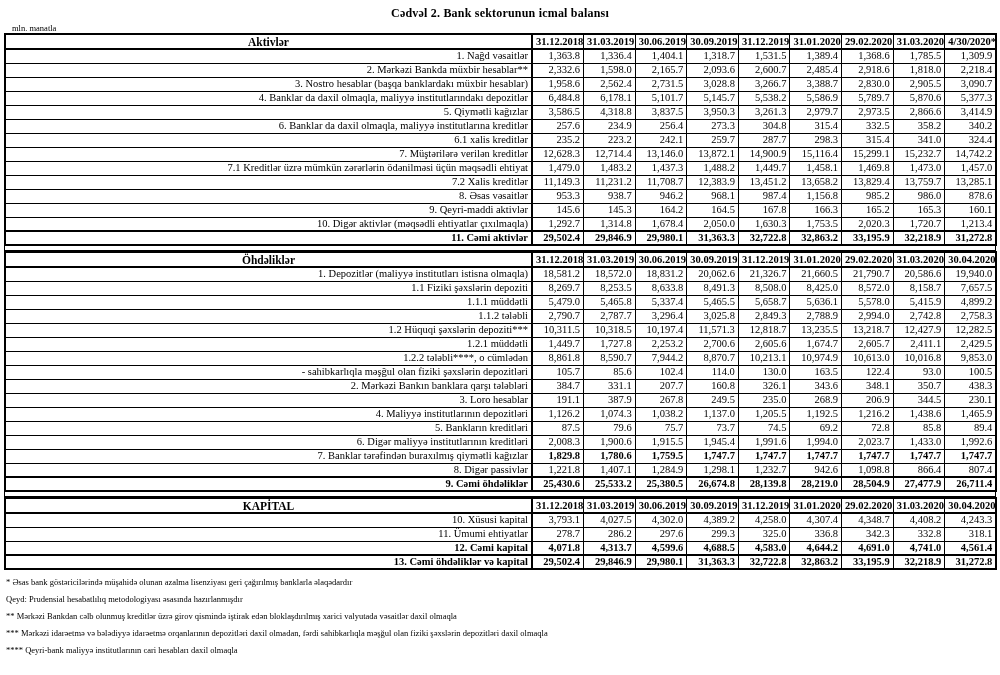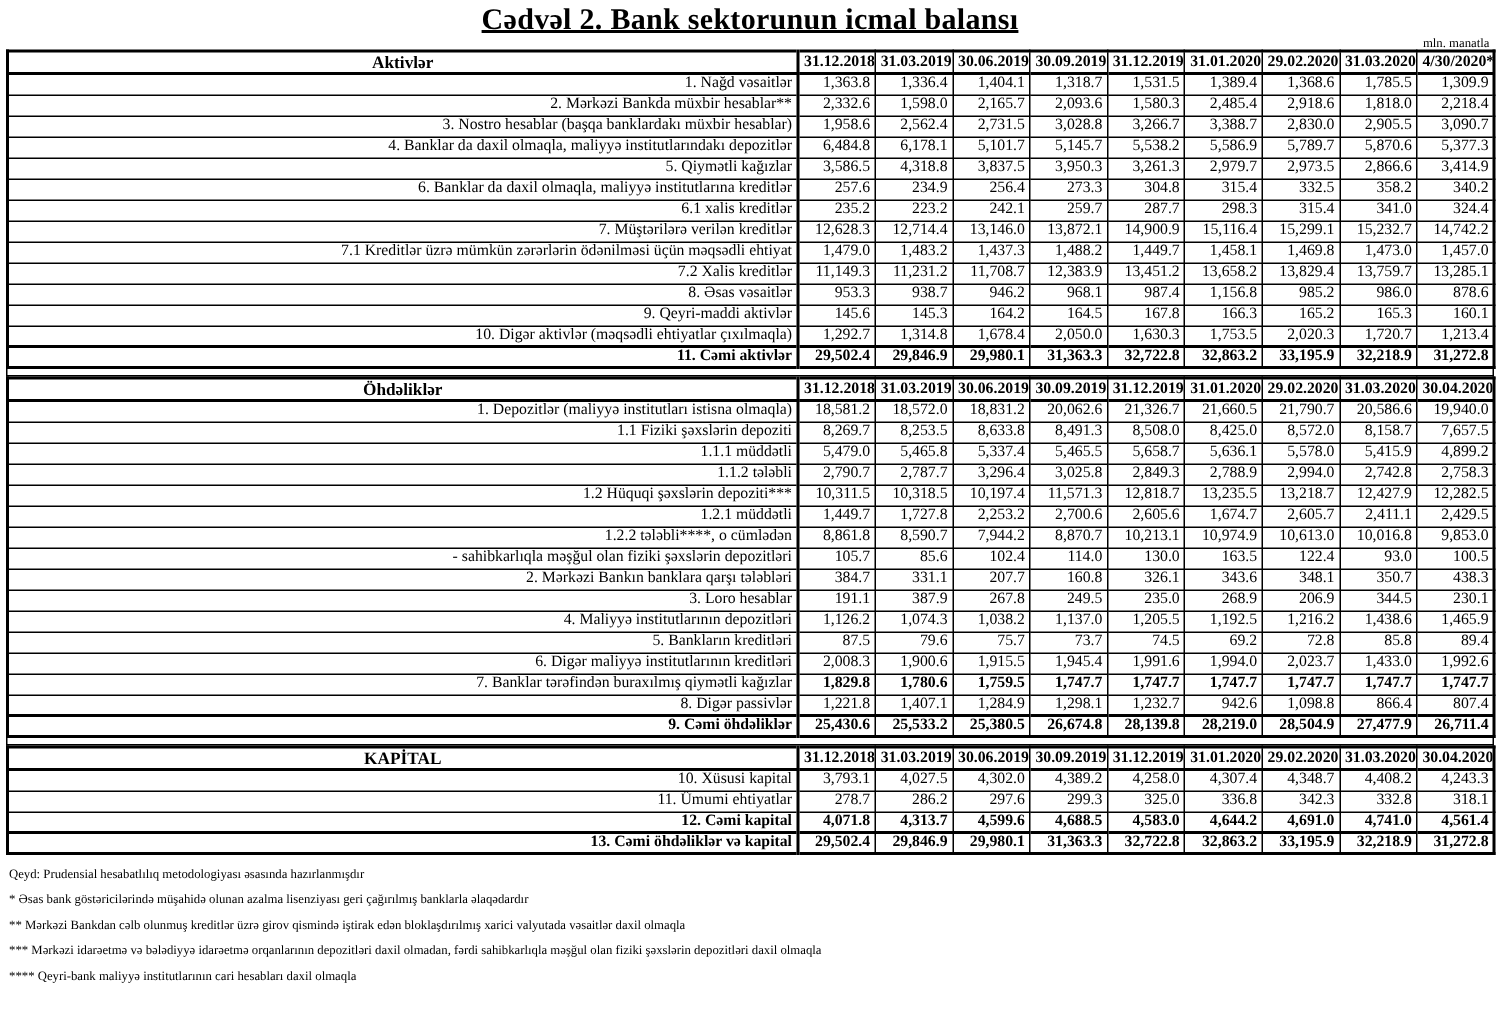--- a/index.html
+++ b/index.html
@@ -3,26 +3,26 @@
 <meta charset="utf-8">
 <style>
   * { box-sizing: border-box; }
   html, body { margin: 0; padding: 0; }
   body {
     width: 1000px; height: 675px; overflow: hidden;
     background: #ffffff; color: #000;
     font-family: "Liberation Serif", serif;
   }
   .title {
-    text-align: center; font-weight: bold; font-size: 20px;
-    line-height: 18px; padding-top: 4px; letter-spacing: 0.2px; text-decoration: underline;
+    text-align: center; font-weight: bold; font-size: 12px;
+    line-height: 18px; padding-top: 4px; letter-spacing: 0.2px;
   }
   .unit {
-    text-align: right; font-size: 8.5px; line-height: 10px;
-    padding-right: 7px; margin-top: 1px;
+    text-align: left; font-size: 8.5px; line-height: 10px;
+    padding-right: 7px; margin-top: 1px; padding-left: 12px;
   }
   table {
     border-collapse: collapse; table-layout: fixed;
     width: 992px; margin: 0 4px;
     border: 2px solid #000;
   }
   col.c-label { width: 527px; }
   col.c-num   { width: 51.6px; }
   th, td {
     border: 1px solid #000;
@@ -97,21 +97,21 @@
         <td class="num">1,368.6</td>
         <td class="num">1,785.5</td>
         <td class="num">1,309.9</td>
       </tr>
       <tr>
         <td class="lbl">2. Mərkəzi Bankda müxbir hesablar**</td>
         <td class="num">2,332.6</td>
         <td class="num">1,598.0</td>
         <td class="num">2,165.7</td>
         <td class="num">2,093.6</td>
-        <td class="num">1,580.3</td>
+        <td class="num">2,600.7</td>
         <td class="num">2,485.4</td>
         <td class="num">2,918.6</td>
         <td class="num">1,818.0</td>
         <td class="num">2,218.4</td>
       </tr>
       <tr>
         <td class="lbl">3. Nostro hesablar (başqa banklardakı müxbir hesablar)</td>
         <td class="num">1,958.6</td>
         <td class="num">2,562.4</td>
         <td class="num">2,731.5</td>
@@ -553,18 +553,18 @@
         <td class="num">32,722.8</td>
         <td class="num">32,863.2</td>
         <td class="num">33,195.9</td>
         <td class="num">32,218.9</td>
         <td class="num">31,272.8</td>
       </tr>
     </tbody>
   </table>
 
 <div class="footnotes">
+  <div class="fn">* Əsas bank göstəricilərində müşahidə olunan azalma lisenziyası geri çağırılmış banklarla əlaqədardır</div>
   <div class="fn">Qeyd: Prudensial hesabatlılıq metodologiyası əsasında hazırlanmışdır</div>
-  <div class="fn">* Əsas bank göstəricilərində müşahidə olunan azalma lisenziyası geri çağırılmış banklarla əlaqədardır</div>
   <div class="fn">** Mərkəzi Bankdan cəlb olunmuş kreditlər üzrə girov qismində iştirak edən bloklaşdırılmış xarici valyutada vəsaitlər daxil olmaqla</div>
   <div class="fn">*** Mərkəzi idarəetmə və bələdiyyə idarəetmə orqanlarının depozitləri daxil olmadan, fərdi sahibkarlıqla məşğul olan fiziki şəxslərin depozitləri daxil olmaqla</div>
   <div class="fn">**** Qeyri-bank maliyyə institutlarının cari hesabları daxil olmaqla</div>
 </div>
 
 </body></html>

